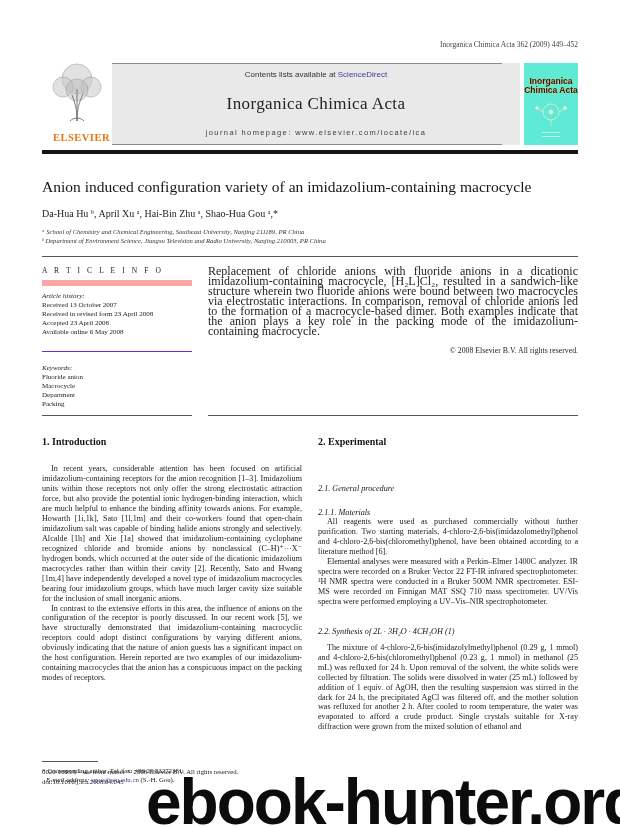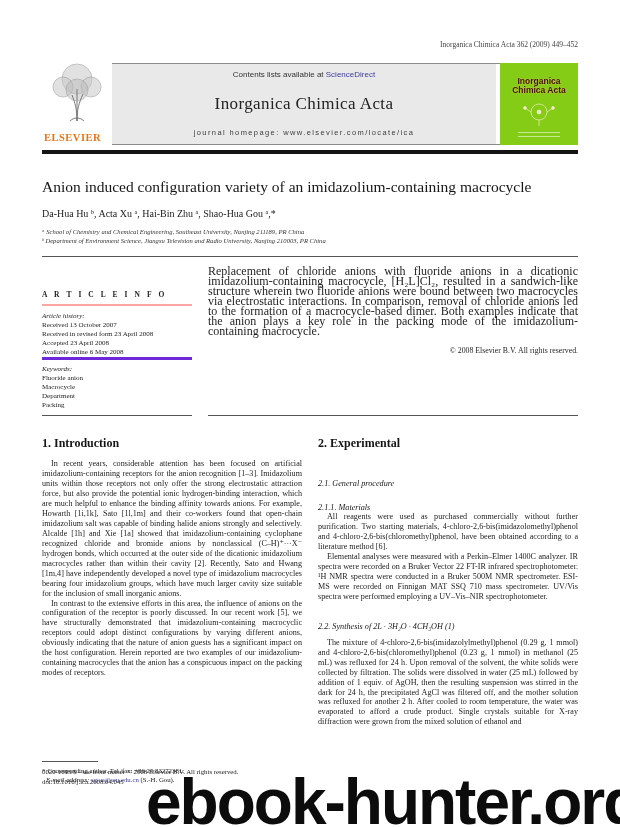--- a/index.html
+++ b/index.html
@@ -17,38 +17,38 @@
   
   .header-wrap { position:relative; display:flex; margin-top:14px; height:82px; }
   .header-rule-top, .header-rule-bottom {
     position:absolute; left:0; right:76px; height:1px; background:#8a8a8a;
   }
   .header-rule-top { top:0; }
   .header-rule-bottom { bottom:0; }
   .logo-area { width:70px; background:#fff; position:relative; }
   .logo-area svg { position:absolute; top:-4px; left:4px; }
   .elsevier-word {
-    position:absolute; bottom:2px; left:2px; width:66px; text-align:left;
+    position:absolute; bottom:2px; left:2px; width:66px; text-align:right;
     font-family:"Liberation Serif",serif; font-size:10.5px; letter-spacing:.5px;
     color:#e87511; font-weight:bold;
   }
   .gray-box {
     flex:1; background:#e9e9e9; display:flex; flex-direction:column;
     align-items:center; justify-content:space-between; padding:7px 4px 8px 4px;
   }
   .contents-line { font-family:"Liberation Sans","DejaVu Sans",sans-serif; font-size:8px; color:#333; }
   .sciencedirect-link { color:#3c3c9b; }
   .journal-title-big { font-size:17px; letter-spacing:.4px; color:#222; }
   .homepage-line {
     font-family:"Liberation Sans","DejaVu Sans",sans-serif; font-size:7.5px;
     letter-spacing:1.4px; color:#3d3d3d;
   }
   .homepage-url { color:#3d3d3d; text-decoration:none; }
   .cover {
-    width:78px; margin-left:4px; background:#84cc16; position:relative;
+    width:54px; margin-left:4px; background:#5eead4; position:relative;
     display:flex; flex-direction:column; align-items:center; overflow:hidden;
   }
   .cover-title {
     margin-top:14px; text-align:center; font-weight:bold; font-size:8.5px; line-height:9px;
     color:#3f1403; text-shadow:0 0 2px rgba(255,190,120,.9); font-family:"Liberation Sans",sans-serif;
   }
   .cover svg { margin-top:4px; }
   .cover-footlines { position:absolute; bottom:8px; left:18px; right:18px; }
   .cover-footlines div { height:1px; background:rgba(255,255,255,.55); margin-top:3px; }
 
@@ -60,33 +60,33 @@
   .affiliations { margin-top:9px; font-size:6.6px; font-style:italic; color:#333; line-height:8.6px; }
 
   
   .info-abstract {
     display:flex; gap:16px; margin-top:11px; border-top:1px solid #555;
     padding-top:9px; align-items:stretch;
   }
   .info-col { width:150px; border-bottom:1px solid #555; min-height:150px; }
   .abstract-col { flex:1; border-bottom:1px solid #555; display:flex; flex-direction:column; }
   .block-heading {
-    font-size:7.5px; font-weight:bold; letter-spacing:2.6px; color:#222;
-    border-bottom:2px solid #fca5a5; padding-bottom:5px; margin-bottom:6px;margin-top:24px;
+    font-size:7.5px; font-weight:normal; letter-spacing:2.6px; color:#222;
+    border-bottom:6px solid #fca5a5; padding-bottom:5px; margin-bottom:6px;
   }
   .info-text { font-size:7px; line-height:9px; color:#222; }
   .info-label { font-style:italic; }
-  .keywords-block { border-top:3px solid #6d28d9; margin-top:0; padding-top:5px; }
+  .keywords-block { border-top:1px solid #6d28d9; margin-top:14px; padding-top:12px; }
   .abstract-text { font-size:12px; line-height:10px; text-align:justify; color:#1e1e1e; }
   .abstract-copyright { font-size:7.8px; text-align:right; margin-top:10px; color:#1e1e1e; }
 
   
   .body-cols { display:flex; gap:16px; margin-top:20px; height:348px; }
   .col { width:260px; display:flex; flex-direction:column; }
-  .sec-heading { font-size:12px; font-weight:bold; margin-bottom:8px; color:#161616; }
+  .sec-heading { font-size:10px; font-weight:bold; margin-bottom:17px; color:#161616; }
   .subsec-heading { font-size:8.2px; font-style:italic; margin:20px 0 7px 0; color:#161616; }
   .subsubsec-heading { font-size:8.2px; font-style:italic; margin:8px 0 0 0; color:#161616; }
   .body-par { font-size:8.15px; line-height:9.95px; text-align:justify; text-indent:9px; color:#1c1c1c; }
 
   
   .footnote { margin-top:auto; padding-top:4px; }
   .footnote-rule { width:56px; height:1px; background:#555; margin-bottom:4px; }
   .footnote-line { font-size:6.8px; line-height:9px; color:#222; padding-left:4px; }
   .footnote-star { display:inline-block; margin-left:-4px; margin-right:2px; }
   .email-label { font-style:italic; }
@@ -158,21 +158,21 @@
         <div class="cover-footlines">
             <div></div>
             <div></div>
           </div>
       </div>
     </div>
 
     <div class="black-bar"></div>
 
     <div class="article-title">Anion induced configuration variety of an imidazolium-containing macrocycle</div>
-    <div class="authors-line">Da-Hua Hu ᵇ, Acta Xu ᵃ, Hai-Bin Zhu ᵃ, Shao-Hua Gou ᵃ,*</div>
+    <div class="authors-line">Da-Hua Hu ᵇ, April Xu ᵃ, Hai-Bin Zhu ᵃ, Shao-Hua Gou ᵃ,*</div>
     <div class="affiliations">
       <div>ᵃ School of Chemistry and Chemical Engineering, Southeast University, Nanjing 211189, PR China</div>
       <div>ᵇ Department of Environment Science, Jiangsu Television and Radio University, Nanjing 210003, PR China</div>
     </div>
 
     <div class="info-abstract">
       <div class="info-col">
         <div class="block-heading">A R T I C L E   I N F O</div>
         <div class="info-text">
           <div class="info-label">Article history:</div>

